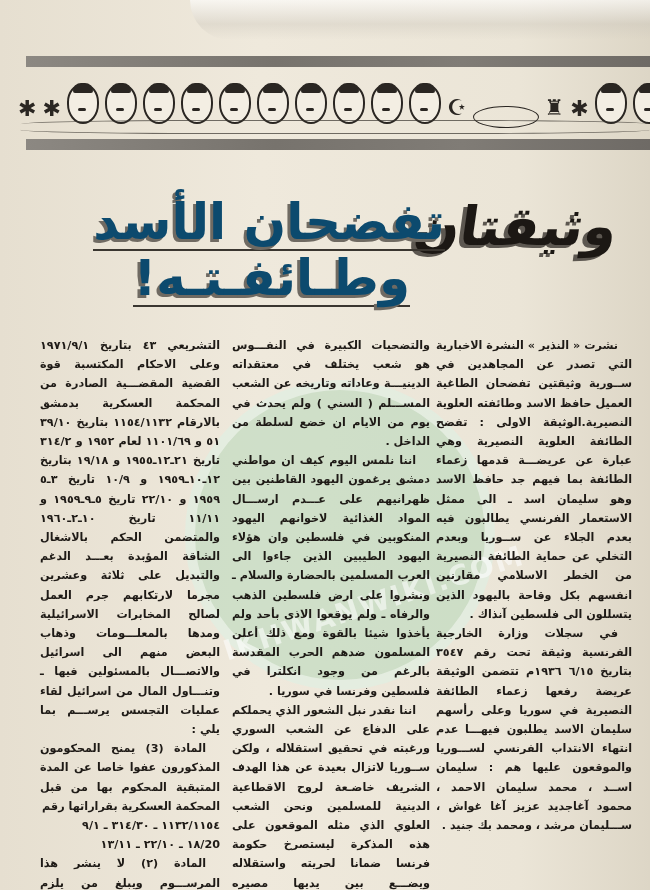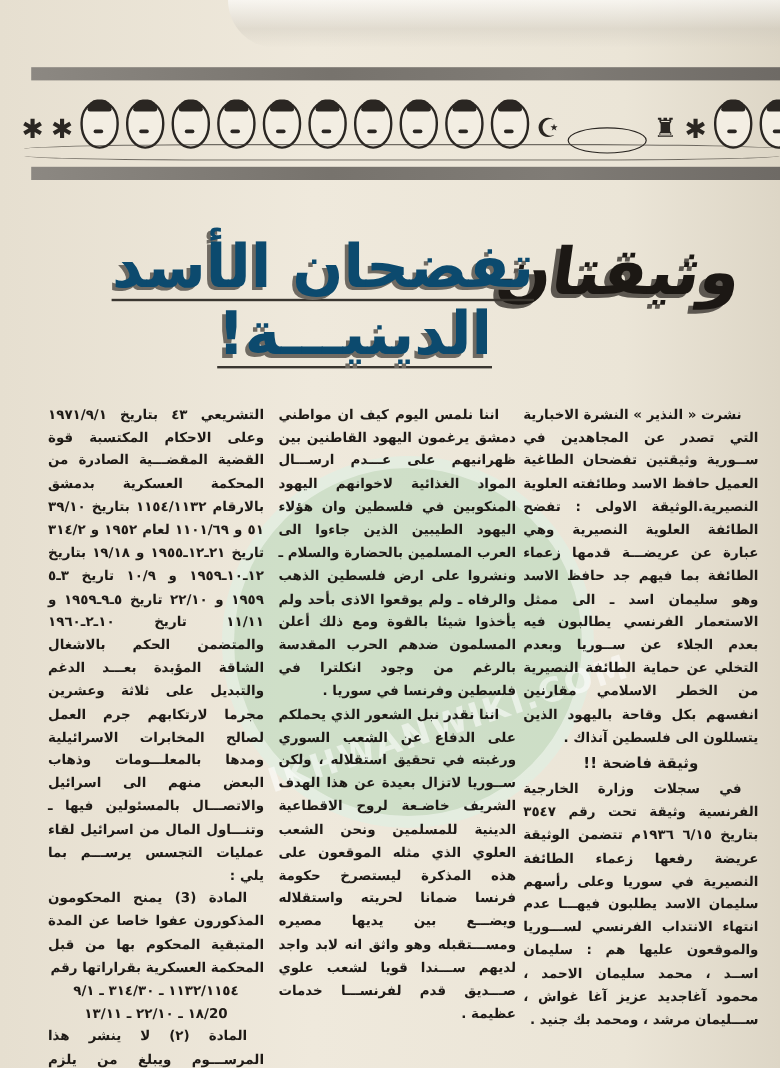--- a/index.html
+++ b/index.html
@@ -81,21 +81,21 @@
   .col {
     position: absolute; direction: rtl; text-align: justify;
     font-family: "DejaVu Sans", sans-serif; font-weight: bold;
     font-size: 11.2px; line-height: 19.2px; color: #1e1a16;
   }
   .col p { margin: 0; }
   .col .indent { text-indent: 14px; }
   .col h4 {
     margin: 2px 0; text-align: center; font-size: 12.5px; line-height: 20px;
   }
-  .col .center { text-align: center; }
+  .col .center { }
   .col-right { left: 436px; top: 336px; width: 196px; }
   .col-mid { left: 232px; top: 336px; width: 198px; }
   .col-left { left: 40px; top: 336px; width: 180px; }
 </style>
 </head>
 <body>
 
 <div class="page-fold"></div>
 
 <div class="bar top"></div>
@@ -120,34 +120,34 @@
   <span class="face"></span>
   <span class="face"></span>
 </div>
 <div class="waves"></div>
 
 <div class="bar bottom"></div>
 
 <div class="title-block">
   <div class="logo-box">وثيقتان</div>
   <div class="title-line l1">تفضحان الأسد</div>
-  <div class="title-line l2">الدينيـــة!</div>
+  <div class="title-line l2">وطـائفـتـه!</div>
 </div>
 
 <div class="watermark"></div>
 <div class="watermark-text">IKHWANWIKI.COM</div>
 
 <div class="col col-right">
   <p class="indent">نشرت « النذير » النشرة الاخبارية التي تصدر عن المجاهدين في ســورية وثيقتين تفضحان الطاغية العميل حافظ الاسد وطائفته العلوية النصيرية.الوثيقة الاولى : تفضح الطائفة العلوية النصيرية وهي عبارة عن عريضـــة قدمها زعماء الطائفة بما فيهم جد حافظ الاسد وهو سليمان اسد ـ الى ممثل الاستعمار الفرنسي يطالبون فيه بعدم الجلاء عن ســوريا وبعدم التخلي عن حماية الطائفة النصيرية من الخطر الاسلامي مقارنين انفسهم بكل وقاحة باليهود الذين يتسللون الى فلسطين آنذاك .</p>
-  <h4>وثيقة فاضحة !!</h4>
   <p class="indent">في سجلات وزارة الخارجية الفرنسية وثيقة تحت رقم ٣٥٤٧ بتاريخ ٦/١٥ ١٩٣٦م تتضمن الوثيقة عريضة رفعها زعماء الطائفة النصيرية في سوريا وعلى رأسهم سليمان الاسد يطلبون فيهـــا عدم انتهاء الانتداب الفرنسي لســـوريا والموقعون عليها هم : سليمان اســد ، محمد سليمان الاحمد ، محمود آغاجديد عزيز آغا غواش ، ســـليمان مرشد ، ومحمد بك جنيد .</p>
 
 </div>
 
 <div class="col col-mid">
+  <p>والتضحيات الكبيرة في النفـــوس هو شعب يختلف في معتقداته الدينيـــة وعاداته وتاريخه عن الشعب المســـلم ( السني ) ولم يحدث في يوم من الايام ان خضع لسلطة من الداخل .</p>
   <p class="indent">اننا نلمس اليوم كيف ان مواطني دمشق يرغمون اليهود القاطنين بين ظهرانيهم على عـــدم ارســـال المواد الغذائية لاخوانهم اليهود المنكوبين في فلسطين وان هؤلاء اليهود الطيبين الذين جاءوا الى العرب المسلمين بالحضارة والسلام ـ ونشروا على ارض فلسطين الذهب والرفاه ـ ولم يوقعوا الاذى بأحد ولم يأخذوا شيئا بالقوة ومع ذلك أعلن المسلمون ضدهم الحرب المقدسة بالرغم من وجود انكلترا في فلسطين وفرنسا في سوريا .</p>
   <p class="indent">اننا نقدر نبل الشعور الذي يحملكم على الدفاع عن الشعب السوري ورغبته في تحقيق استقلاله ، ولكن ســوريا لاتزال بعيدة عن هذا الهدف الشريف خاضـعة لروح الاقطاعية الدينية للمسلمين ونحن الشعب العلوي الذي مثله الموقعون على هذه المذكرة ليستصرخ حكومة فرنسا ضمانا لحريته واستقلاله ويضـــع بين يديها مصيره ومســـتقبله وهو واثق انه لابد واجد لديهم ســـندا قويا لشعب علوي صـــديق قدم لفرنســـا خدمات عظيمة .</p>
 
 </div>
 
 <div class="col col-left">
   <p>التشريعي ٤٣ بتاريخ ١٩٧١/٩/١ وعلى الاحكام المكتسبة قوة القضية المقضـــية الصادرة من المحكمة العسكرية بدمشق بالارقام ١١٥٤/١١٣٢ بتاريخ ٣٩/١٠ ٥١ و ١١٠١/٦٩ لعام ١٩٥٢ و ٣١٤/٢ تاريخ ٢١ـ١٢ـ١٩٥٥ و ١٩/١٨ بتاريخ ١٢ـ١٠ـ١٩٥٩ و ١٠/٩ تاريخ ٣ـ٥ ١٩٥٩ و ٢٢/١٠ تاريخ ٥ـ٩ـ١٩٥٩ و ١١/١١ تاريخ ١٠ـ٢ـ١٩٦٠ والمتضمن الحكم بالاشغال الشاقة المؤبدة بعـــد الدغم والتبديل على ثلاثة وعشرين مجرما لارتكابهم جرم العمل لصالح المخابرات الاسرائيلية ومدها بالمعلـــومات وذهاب البعض منهم الى اسرائيل والاتصـــال بالمسئولين فيها ـ وتنـــاول المال من اسرائيل لقاء عمليات التجسس يرســـم بما يلي :</p>
   <p class="indent">المادة (3) يمنح المحكومون المذكورون عفوا خاصا عن المدة المتبقية المحكوم بها من قبل المحكمة العسكرية بقراراتها رقم</p>
   <p class="center">١١٣٢/١١٥٤ ـ ٣١٤/٣٠ ـ ٩/١</p>
   <p class="center">20/١٨ ـ ٢٢/١٠ ـ ١٣/١١</p>

